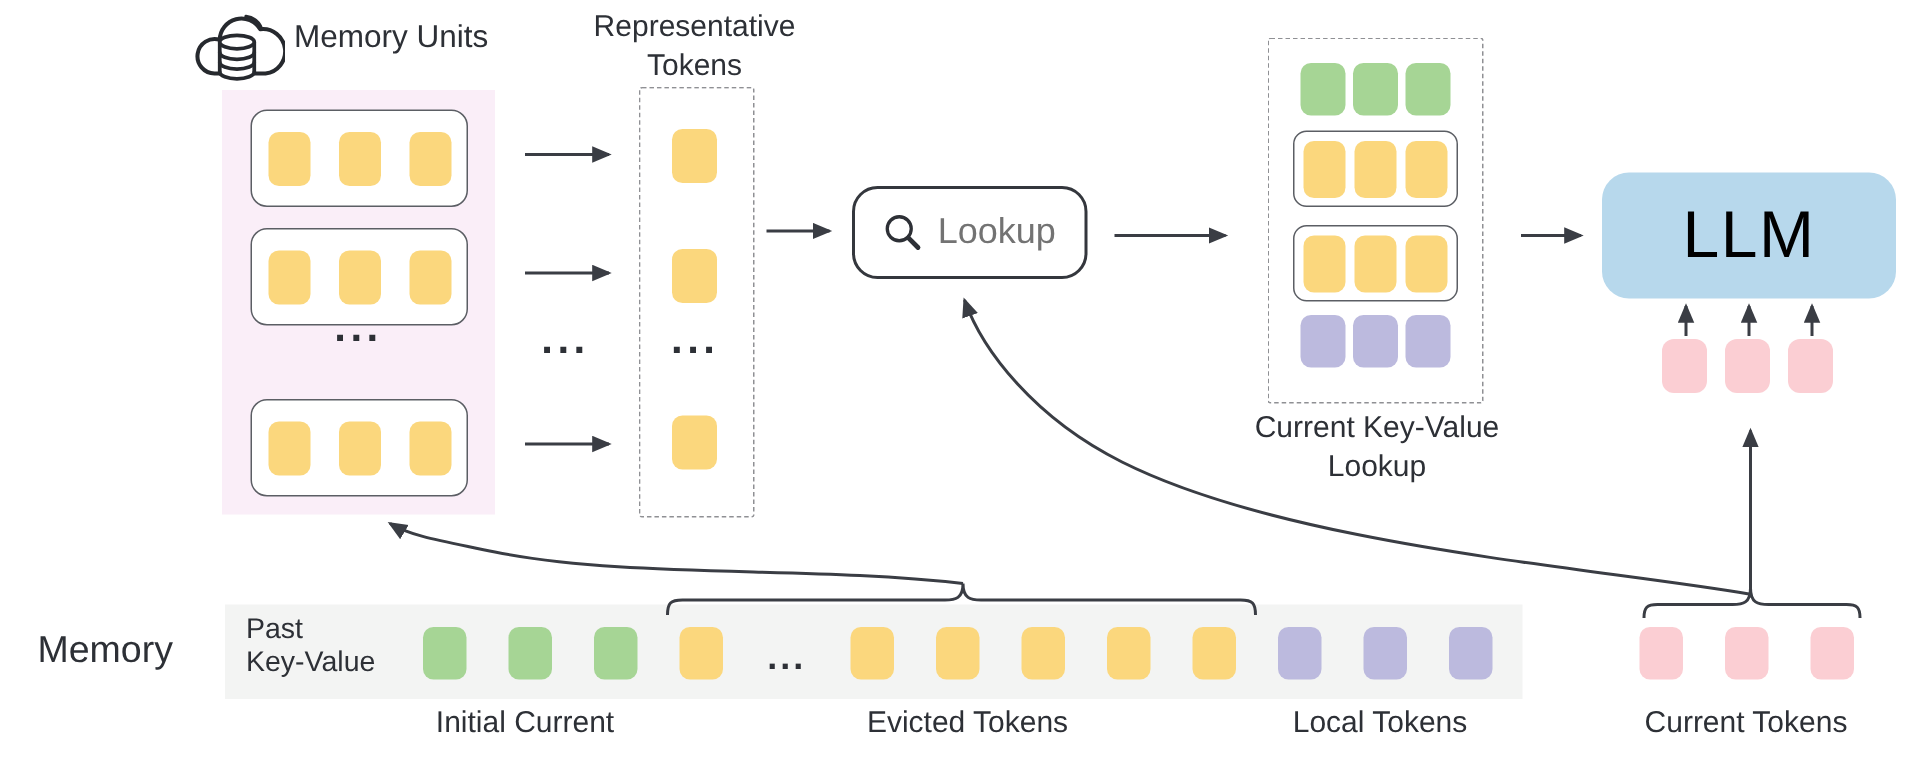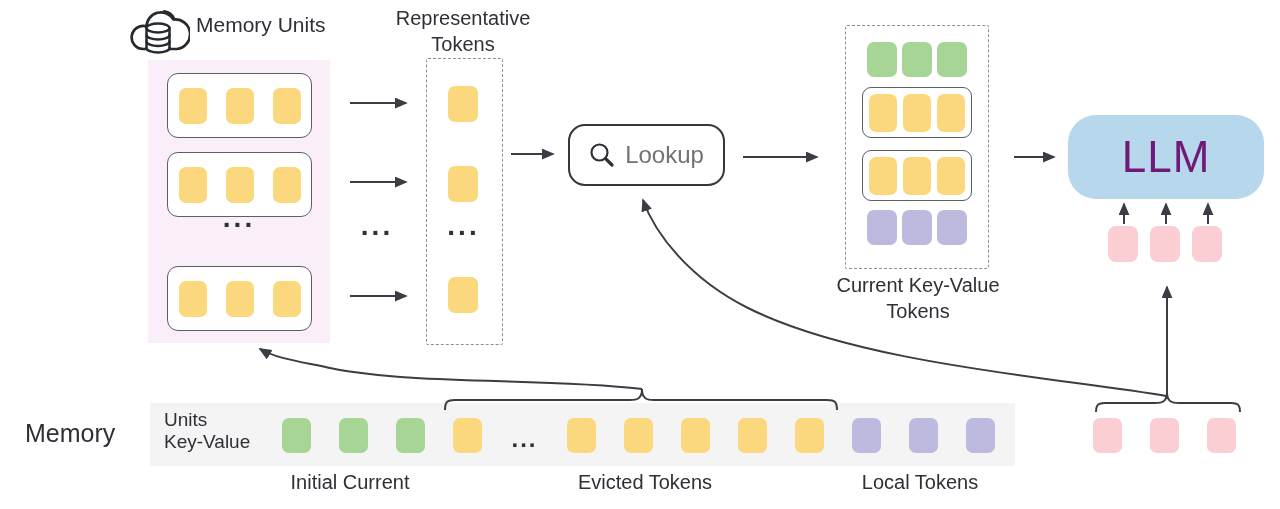--- a/index.html
+++ b/index.html
@@ -36,22 +36,22 @@
 
   
   .cache-box{left:845px;top:25px;width:142px;height:242px;border:1.5px dashed #8f9094;border-radius:2px;}
   .cache-row{position:absolute;left:0;width:142px;display:flex;justify-content:center;gap:5px;}
   .cache-row .token{width:30px;height:35px;border-radius:7px;}
   .cache-inner{position:absolute;left:16px;width:110px;height:51px;background:#ffffff;border:1.2px solid #5b5e64;
                border-radius:9px;display:flex;align-items:center;justify-content:center;gap:6px;box-sizing:border-box;}
   .cache-inner .token{width:28px;height:38px;border-radius:7px;}
 
   
-  .llm-box{left:1068px;top:115px;width:196px;height:84px;background:#b7d8ec;border-radius:28px;
-           display:flex;align-items:center;justify-content:center;font-size:44px;color:#701a75;letter-spacing:1px;}
+  .llm-box{left:1068px;top:115px;width:196px;height:84px;background:#b7d8ec;border-radius:18px;
+           display:flex;align-items:center;justify-content:center;font-size:44px;color:#000000;letter-spacing:1px;}
   .llm-in{left:1108px;top:226px;display:flex;gap:12px;}
   .llm-in .token{width:30px;height:36px;border-radius:8px;}
 
   
   .input-row{left:282px;top:418px;display:flex;gap:28px;align-items:center;}
   .tg{display:flex;gap:28px;}
   .input-row .token,.current-row .token{width:29px;height:35px;border-radius:7px;}
   .input-row .dots{width:29px;font-size:24px;line-height:12px;letter-spacing:2px;}
   .current-row{left:1093px;top:418px;display:flex;gap:28px;}
 
@@ -158,34 +158,34 @@
           <span class="token" style="background: rgb(251, 215, 125);"></span>
         </div>
     </div>
     <div class="cache-row" style="top:184px;">
         <span class="token" style="background: rgb(188, 186, 222);"></span>
         <span class="token" style="background: rgb(188, 186, 222);"></span>
         <span class="token" style="background: rgb(188, 186, 222);"></span>
       </div>
   </div>
   <div class="abs lbl pre center" style="left:818px;top:272px;width:200px;font-size:20px;line-height:26px;">Current Key-Value
-Tokens</div>
+Lookup</div>
 
   <div class="abs llm-box" style="background: rgb(183, 216, 236);">
     <span>LLM</span>
   </div>
   <div class="abs llm-in">
       <span class="token" style="background: rgb(251, 206, 211);"></span>
       <span class="token" style="background: rgb(251, 206, 211);"></span>
       <span class="token" style="background: rgb(251, 206, 211);"></span>
     </div>
 
   <div class="abs lbl" style="left:25px;top:419px;font-size:25px;">Memory</div>
   <div class="abs gray-panel" style="background: rgb(243, 244, 243);"></div>
-  <div class="abs lbl pre" style="left:164px;top:409px;font-size:19px;line-height:22px;">Units
+  <div class="abs lbl pre" style="left:164px;top:409px;font-size:19px;line-height:22px;">Past
 Key-Value</div>
 
   <div class="abs input-row">
     <div class="tg">
         <span class="token" style="background: rgb(166, 213, 149);"></span>
         <span class="token" style="background: rgb(166, 213, 149);"></span>
         <span class="token" style="background: rgb(166, 213, 149);"></span>
       </div>
     <div class="tg">
         <span class="token" style="background: rgb(251, 215, 125);"></span>
@@ -207,20 +207,21 @@
 
   <div class="abs current-row">
       <span class="token" style="background: rgb(251, 206, 211);"></span>
       <span class="token" style="background: rgb(251, 206, 211);"></span>
       <span class="token" style="background: rgb(251, 206, 211);"></span>
     </div>
 
   <div class="abs lbl center" style="left:270px;top:471px;width:160px;font-size:20px;">Initial Current</div>
   <div class="abs lbl center" style="left:545px;top:471px;width:200px;font-size:20px;">Evicted Tokens</div>
   <div class="abs lbl center" style="left:830px;top:471px;width:180px;font-size:20px;">Local Tokens</div>
+  <div class="abs lbl center" style="left:1064px;top:471px;width:200px;font-size:20px;">Current Tokens</div>
 
   <svg class="layer" width="1280" height="509" viewBox="0 0 1280 509">
     <defs>
       <marker id="ah" markerWidth="7" markerHeight="6" refX="5.6" refY="2.75" orient="auto" markerUnits="strokeWidth">
         <path d="M0,0 L6.5,2.75 L0,5.5 Z" fill="#3a3d44"></path>
       </marker>
     </defs>
     <g stroke="#3a3d44" stroke-width="2" fill="none">
 
       <line x1="350" y1="103" x2="406" y2="103" marker-end="url(#ah)"></line>

